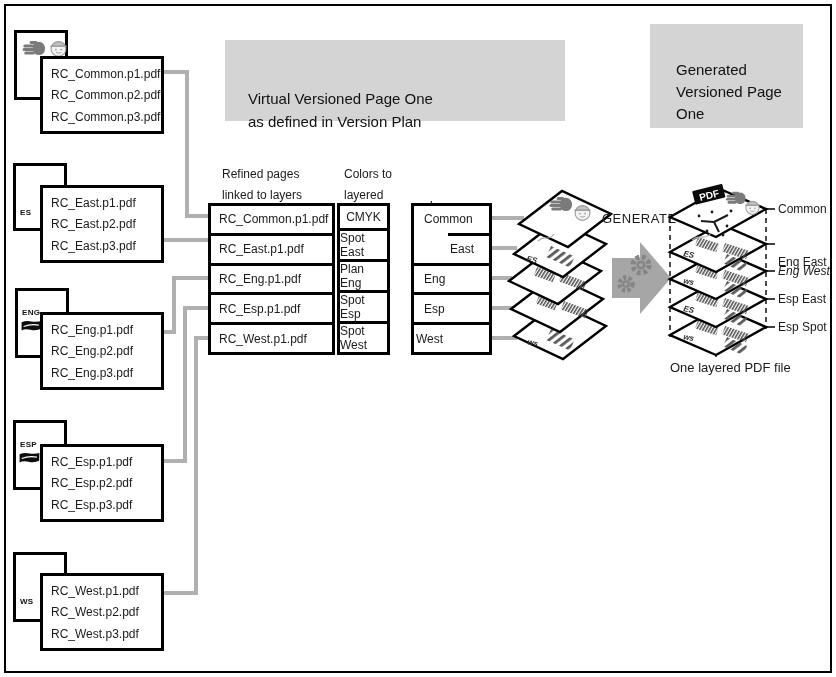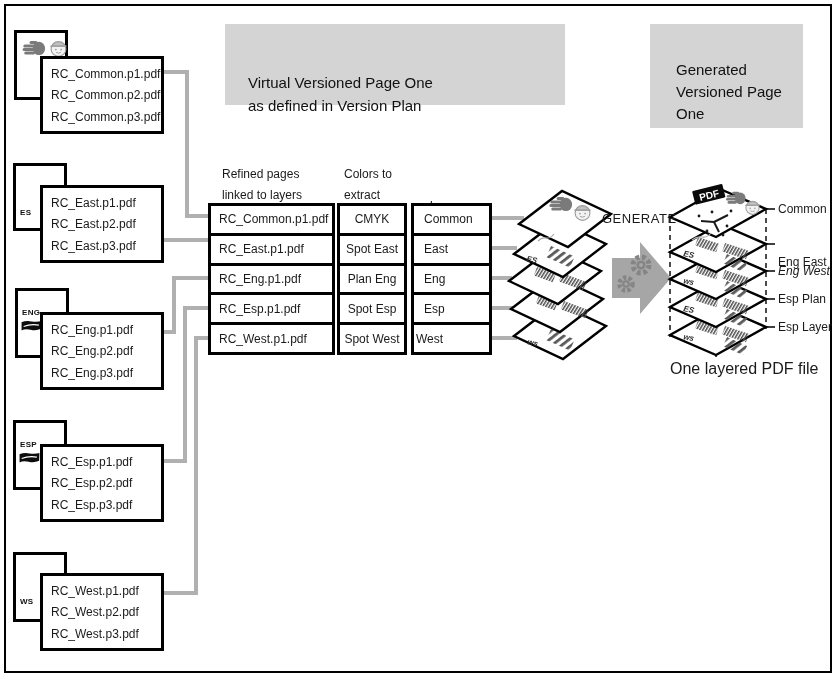--- a/index.html
+++ b/index.html
@@ -17,21 +17,21 @@
   .titlebox{position:absolute;background:#d4d4d4;box-sizing:border-box;font-size:15px;line-height:23px;
             white-space:pre-line;color:#111;}
   .thdr{position:absolute;font-size:12px;line-height:21px;white-space:pre-line;}
   .tcol{position:absolute;top:203px;height:152px;background:#fff;border:3px solid #000;box-sizing:border-box;
         display:flex;flex-direction:column;}
   .tcell{flex:1;display:flex;align-items:center;font-size:12px;padding-left:8px;}
   .tcell + .tcell{border-top:3px solid #000;}
   .tcol.center .tcell{justify-content:center;padding-left:0;}
   .genlabel{position:absolute;font-size:13px;letter-spacing:.5px;}
   .laylabel{position:absolute;font-size:12px;}
-  .caption{position:absolute;font-size:16px;}
+  .caption{position:absolute;font-size:13px;}
   .mark{font:italic bold 8px "Liberation Sans",sans-serif;fill:#2e2e2e;}
   .badge-t{font:bold 10px "Liberation Sans",sans-serif;fill:#fff;}
 </style>
 </head>
 <body>
 
 <div class="canvas">
   <div class="frame"></div>
 
   <svg class="art" width="836" height="677" viewBox="0 0 836 677">
@@ -239,60 +239,60 @@
 
   <div class="backpage" style="left:13px;top:552px;height:70px;">
     <span class="pglabel" style="top:42px;">WS</span>
   </div>
   <div class="filebox" style="left:40px;top:573px;">
     <span>RC_West.p1.pdf</span>
     <span>RC_West.p2.pdf</span>
     <span>RC_West.p3.pdf</span>
   </div>
 
-  <div class="titlebox" style="left:225px;top:24px;width:340px;height:81px;padding:24px 0 0 23px;">
+  <div class="titlebox" style="left:225px;top:40px;width:340px;height:81px;padding:24px 0 0 23px;">
     <span>Virtual Versioned Page One
 as defined in Version Plan</span>
   </div>
   <div class="titlebox" style="left:650px;top:24px;width:153px;height:104px;padding:13px 0 0 26px;line-height:22px;">
     <span>Generated
 Versioned Page
 One</span>
   </div>
 
   <div class="thdr" style="left:222px;top:164px;width:120px;">Refined pages
 linked to layers</div>
   <div class="thdr" style="left:344px;top:164px;width:70px;">Colors to
-extract</div>
+layered</div>
   <div class="thdr" style="left:429px;top:196px;font-style:italic;">Layer</div>
 
   <div class="tcol" style="left:208px;width:127px;">
     <div class="tcell">RC_Common.p1.pdf</div>
     <div class="tcell">RC_East.p1.pdf</div>
     <div class="tcell">RC_Eng.p1.pdf</div>
     <div class="tcell">RC_Esp.p1.pdf</div>
     <div class="tcell">RC_West.p1.pdf</div>
   </div>
-  <div class="tcol center" style="left:337px;width:70px;">
+  <div class="tcol center" style="left:337px;width:53px;">
     <div class="tcell">CMYK</div>
     <div class="tcell">Spot East</div>
     <div class="tcell">Plan Eng</div>
     <div class="tcell">Spot Esp</div>
     <div class="tcell">Spot West</div>
   </div>
   <div class="tcol" style="left:411px;width:81px;">
     <div class="tcell" style="padding-left:10px;">Common</div>
-    <div class="tcell" style="padding-left:10px;">East</div>
+    <div class="tcell" style="padding-left:2px;margin-left:34px;">East</div>
     <div class="tcell" style="padding-left:10px;">Eng</div>
     <div class="tcell" style="padding-left:10px;">Esp</div>
     <div class="tcell" style="padding-left:2px;">West</div>
   </div>
 
   <div class="genlabel" style="left:602px;top:211px;">GENERATE</div>
 
   <div class="laylabel" style="left:778px;top:202px;">Common</div>
   <div class="laylabel" style="left:778px;top:255px;">Eng East</div>
   <div class="laylabel" style="left:778px;top:264px;font-style:italic;">Eng West</div>
-  <div class="laylabel" style="left:778px;top:292px;">Esp Plan</div>
-  <div class="laylabel" style="left:778px;top:320px;">Esp Layer</div>
+  <div class="laylabel" style="left:778px;top:292px;">Esp East</div>
+  <div class="laylabel" style="left:778px;top:320px;">Esp Spot</div>
 
   <div class="caption" style="left:670px;top:360px;">One layered PDF file</div>
 </div>
 
 </body></html>

